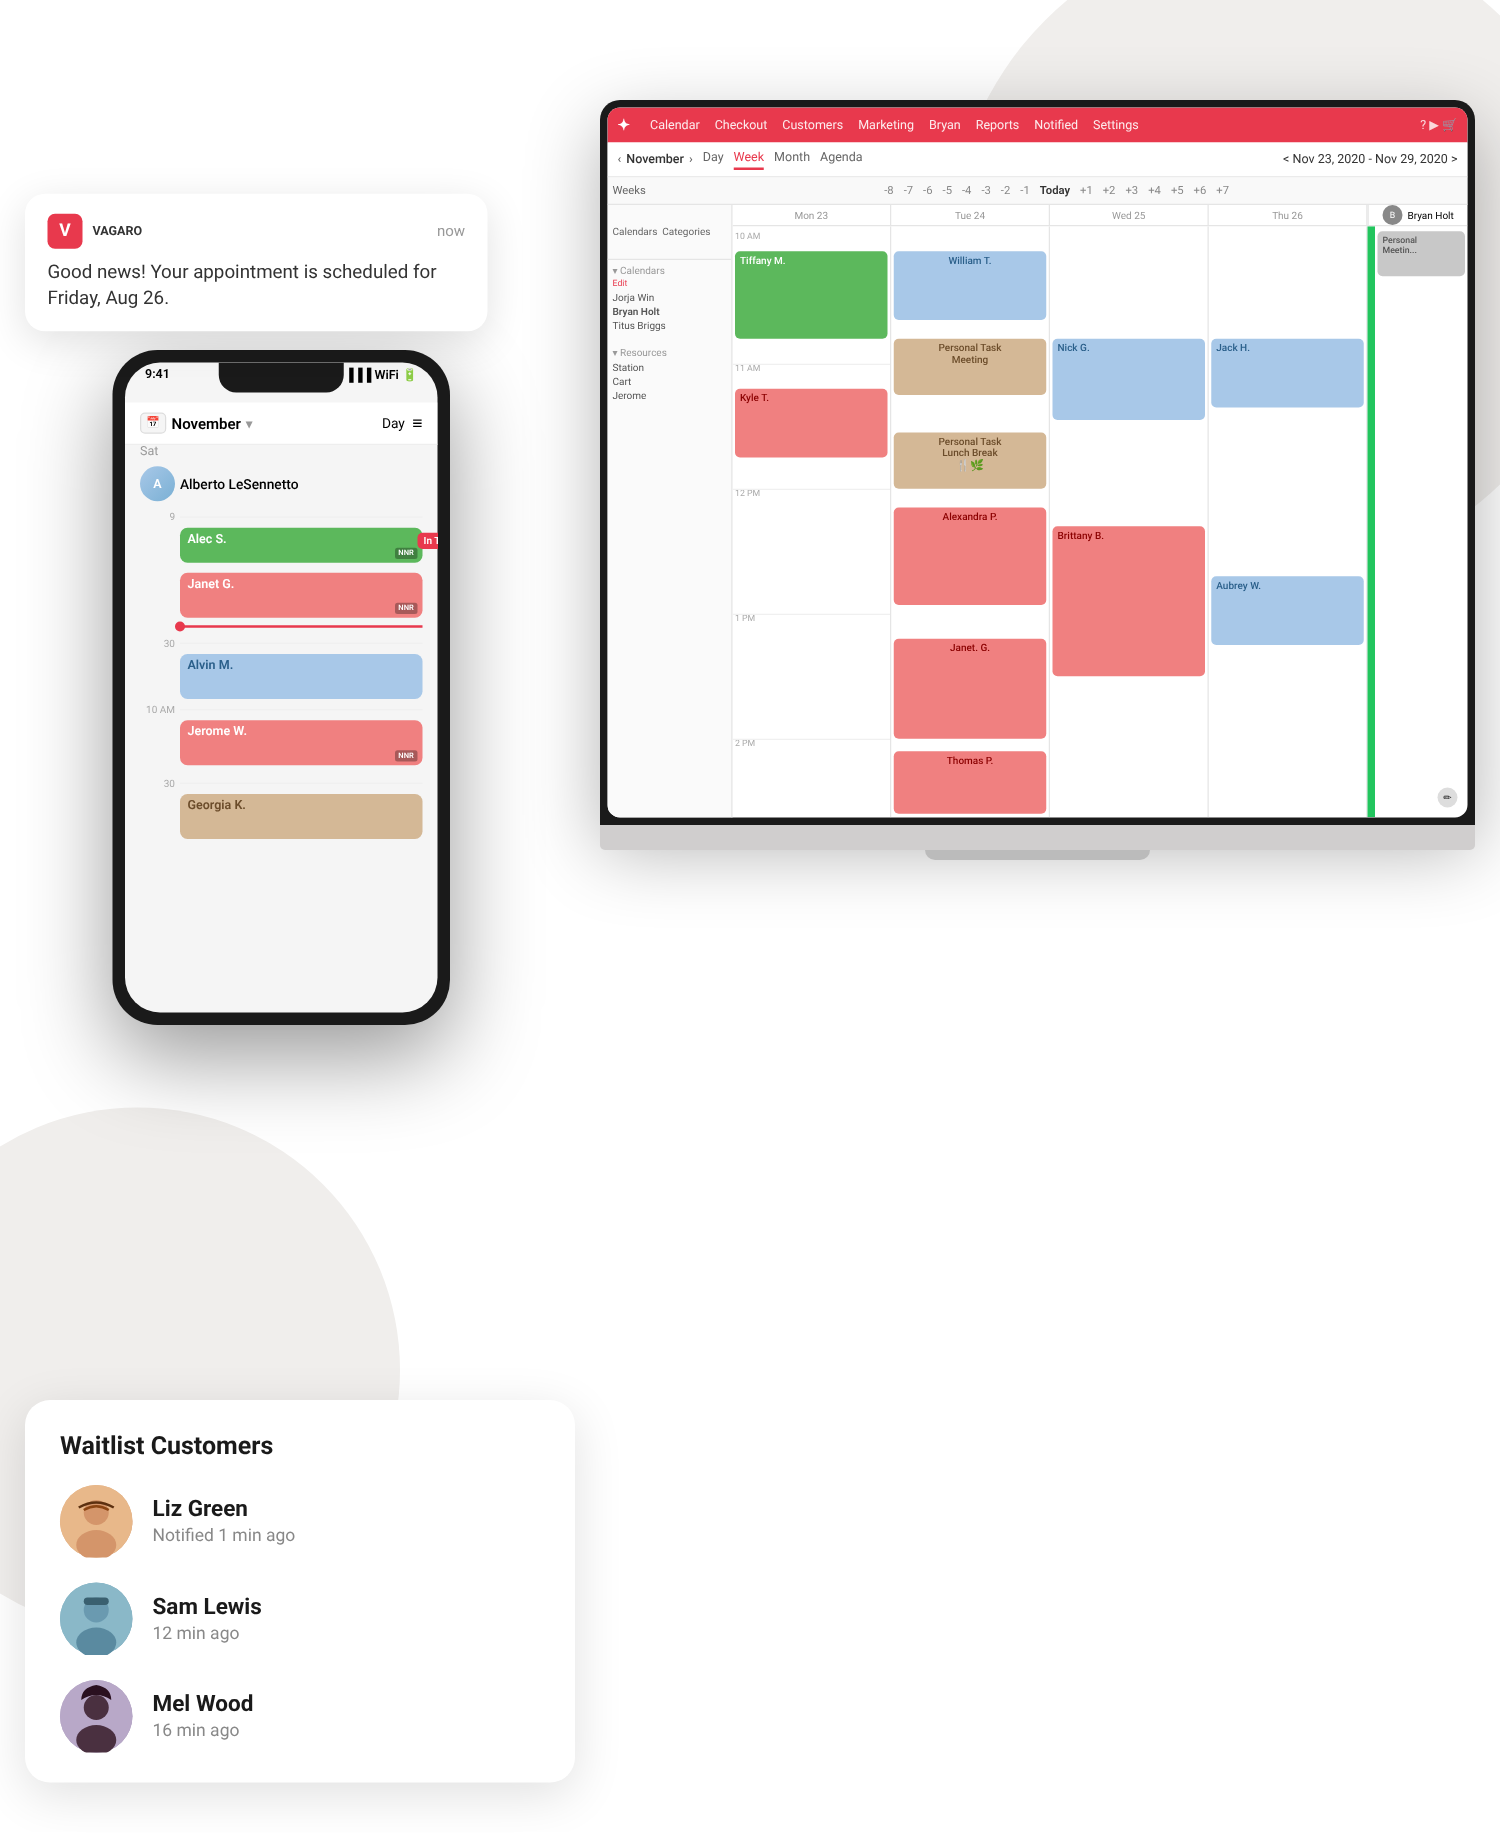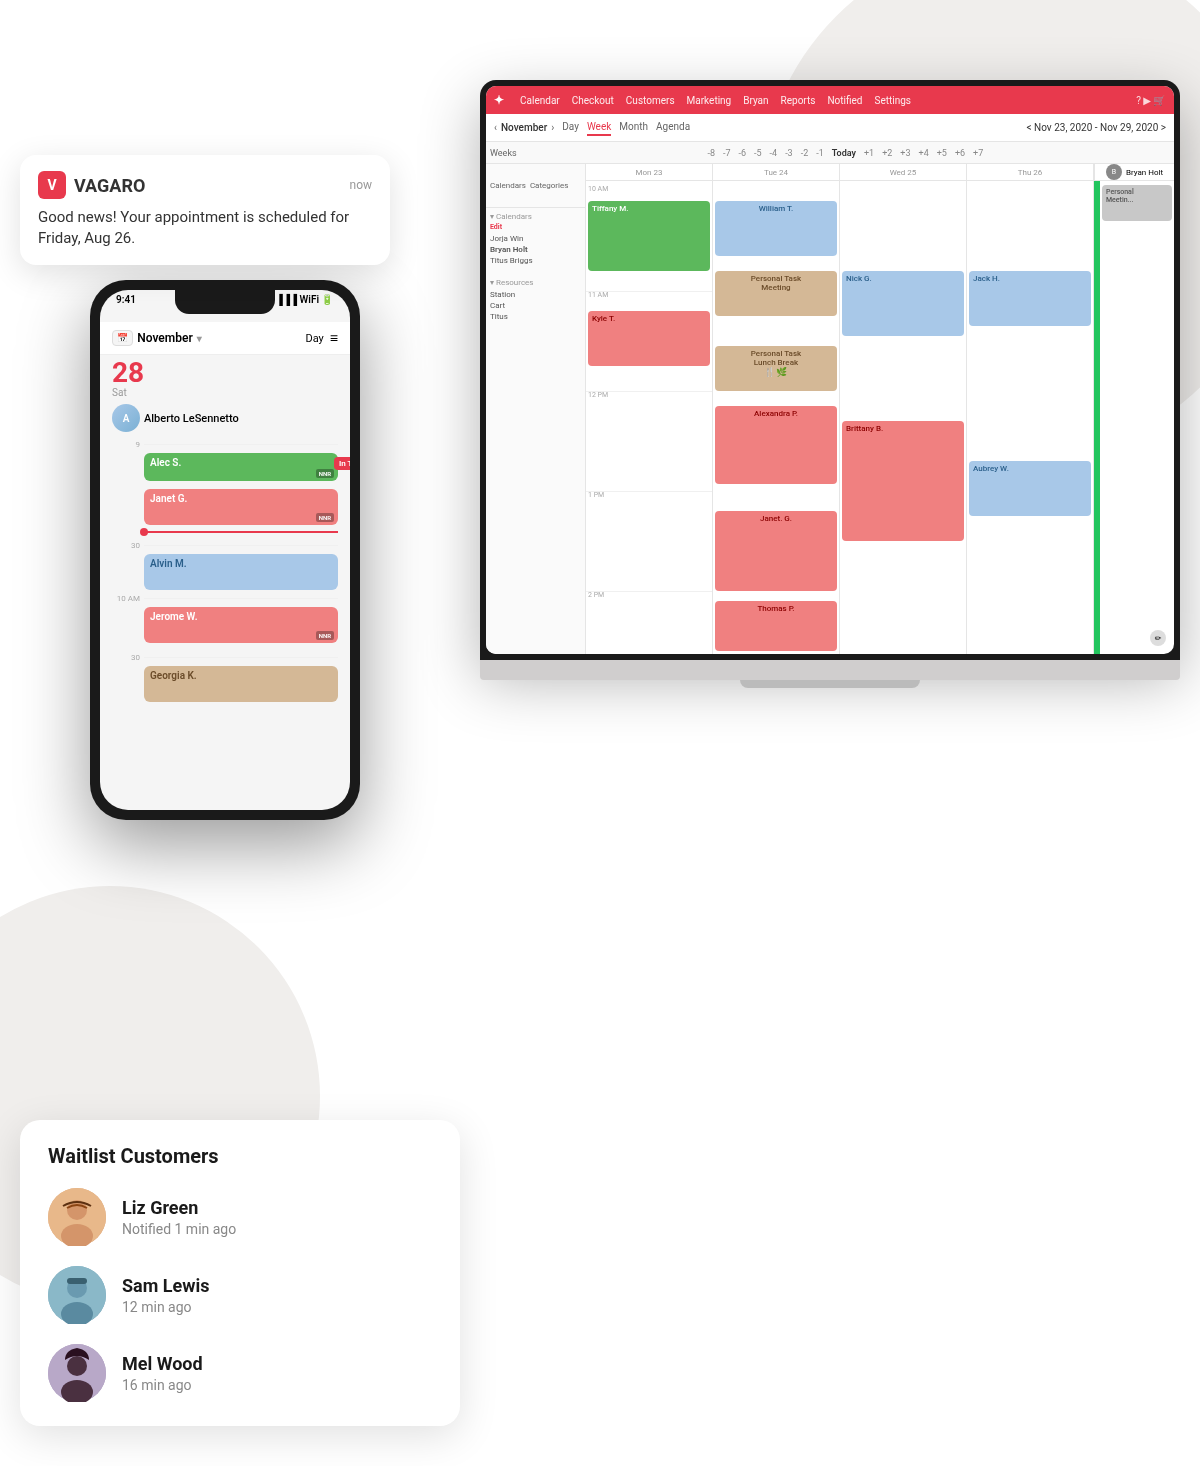--- a/index.html
+++ b/index.html
@@ -390,21 +390,21 @@
       border-radius: 6px;
       display: flex;
       align-items: center;
       justify-content: center;
       color: #fff;
       font-weight: 700;
       font-size: 14px;
     }
     .notif-brand-name {
       font-weight: 700;
-      font-size: 18px;
+      font-size: 10px;
       color: #333;
     }
     .notif-time {
       font-size: 12px;
       color: #999;
     }
     .notif-message {
       font-size: 15px;
       color: #333;
       line-height: 1.4;
@@ -572,30 +572,30 @@
 
       <div style="display:flex; height: 490px;">
 
         <div class="cal-sidebar">
           <div style="height:44px; border-bottom:1px solid #e5e5e5; padding:4px; font-size:8px; color:#666; display:flex; align-items:center; gap:4px;">
             <span>Calendars</span>
             <span>Categories</span>
           </div>
           <div class="cal-categories">
             <div class="cal-cat-title">▾ Calendars</div>
-            <div style="font-size:7px; color:#e8394d; margin-bottom:2px;font-weight:bold;">Edit</div>
+            <div style="font-size:7px; color:#e8394d; margin-bottom:2px;">Edit</div>
             <div class="cal-cat-item">Jorja Win</div>
             <div class="cal-cat-item" style="font-weight:600;">Bryan Holt</div>
             <div class="cal-cat-item">Titus Briggs</div>
           </div>
           <div class="cal-resources">
             <div class="cal-cat-title">▾ Resources</div>
             <div class="cal-cat-item">Station</div>
             <div class="cal-cat-item">Cart</div>
-            <div class="cal-cat-item">Titus</div>
+            <div class="cal-cat-item">Jerome</div>
           </div>
         </div>
 
         <div class="cal-days-area">
 
           <div style="display:flex; border-bottom:1px solid #e5e5e5;">
             <div class="cal-day-header">
               <span class="day-name">Mon 23</span>
             </div>
             <div class="cal-day-header">
@@ -681,21 +681,20 @@
           <span class="phone-date-badge">📅</span>
           <span>November</span>
           <span style="font-size:10px; color:#999;">▾</span>
         </div>
         <div style="display:flex; align-items:center; gap:6px;">
           <span class="phone-day-view">Day</span>
           <span style="font-size:14px;">≡</span>
         </div>
       </div>
 
-      <div class="phone-day-num">28</div>
       <div class="phone-day-label">Sat</div>
 
       <div class="phone-avatar-row">
         <div class="phone-avatar-circle">A</div>
         <span class="phone-stylist-name">Alberto LeSennetto</span>
       </div>
 
       <div class="phone-timeline">
 
         <div style="font-size:8px; color:#aaa; padding: 2px 4px; display:flex; gap:4px; align-items:center;">

